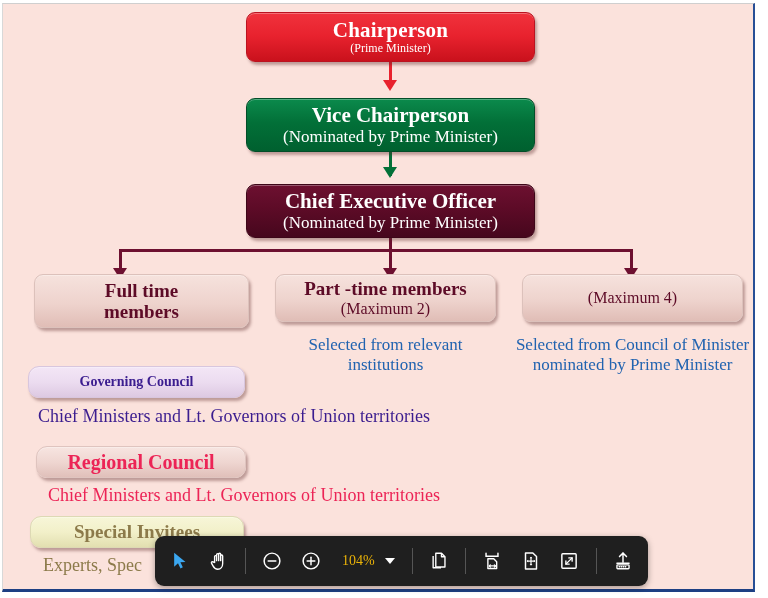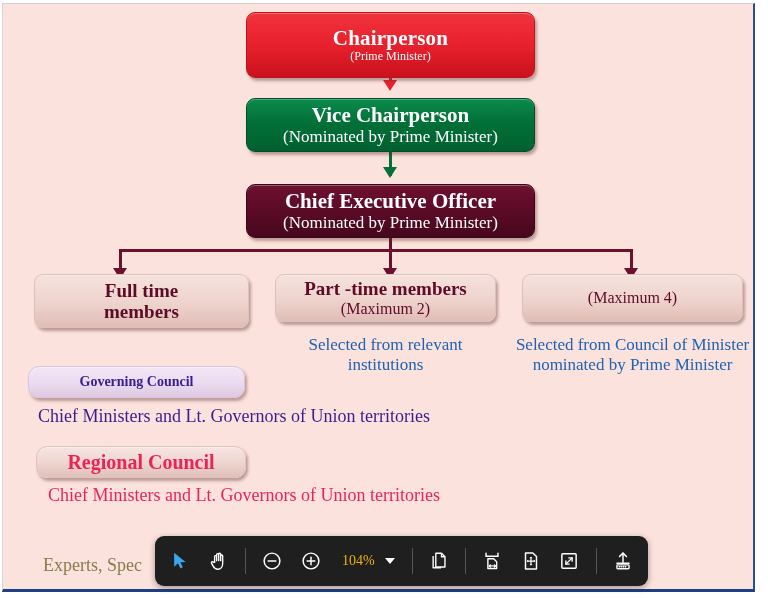--- a/index.html
+++ b/index.html
@@ -46,21 +46,21 @@
     flex-direction: column;
     align-items: center;
     justify-content: center;
     padding: 2px 6px;
   }
   .node .t1 { font-weight: bold; }
   .node .t2 { font-weight: normal; }
 
   
   #n-chair {
-    left: 243px; top: 8px; width: 289px; height: 66px;
+    left: 243px; top: 8px; width: 289px; height: 50px;
     background: linear-gradient(180deg,#f0323c 0%, #e8222e 48%, #c9111c 100%);
     color: #ffffff;
     border: 1px solid #bb1320;
   }
   #n-chair .t1 { font-size: 21px; letter-spacing: .2px; }
   #n-chair .t2 { font-size: 12px; }
 
   #n-vice {
     left: 243px; top: 94px; width: 289px; height: 54px;
     background: linear-gradient(180deg,#0b8a4c 0%, #027038 45%, #00602f 100%);
@@ -263,20 +263,23 @@
     <div class="node" id="n-gov">
       <div class="t1">Governing Council</div>
     </div>
     <div class="desc" id="desc-gov">Chief Ministers and Lt. Governors of Union territories</div>
 
     <div class="node" id="n-reg">
       <div class="t1">Regional Council</div>
     </div>
     <div class="desc" id="desc-reg">Chief Ministers and Lt. Governors of Union territories</div>
 
+    <div class="node" id="n-spec">
+      <div class="t1">Special Invitees</div>
+    </div>
     <div class="desc" id="desc-spec">Experts, Spec</div>
 
   </div>
 
   <div id="toolbar">
 
     <div class="tb-btn sp-l">
       <svg width="20" height="20" viewBox="0 0 24 24">
         <path d="M5 2 L5 19 L9.6 14.7 L12.6 21 L15.4 19.6 L12.5 13.6 L18.6 13.2 Z" fill="#3ba7f0"></path>
       </svg>

